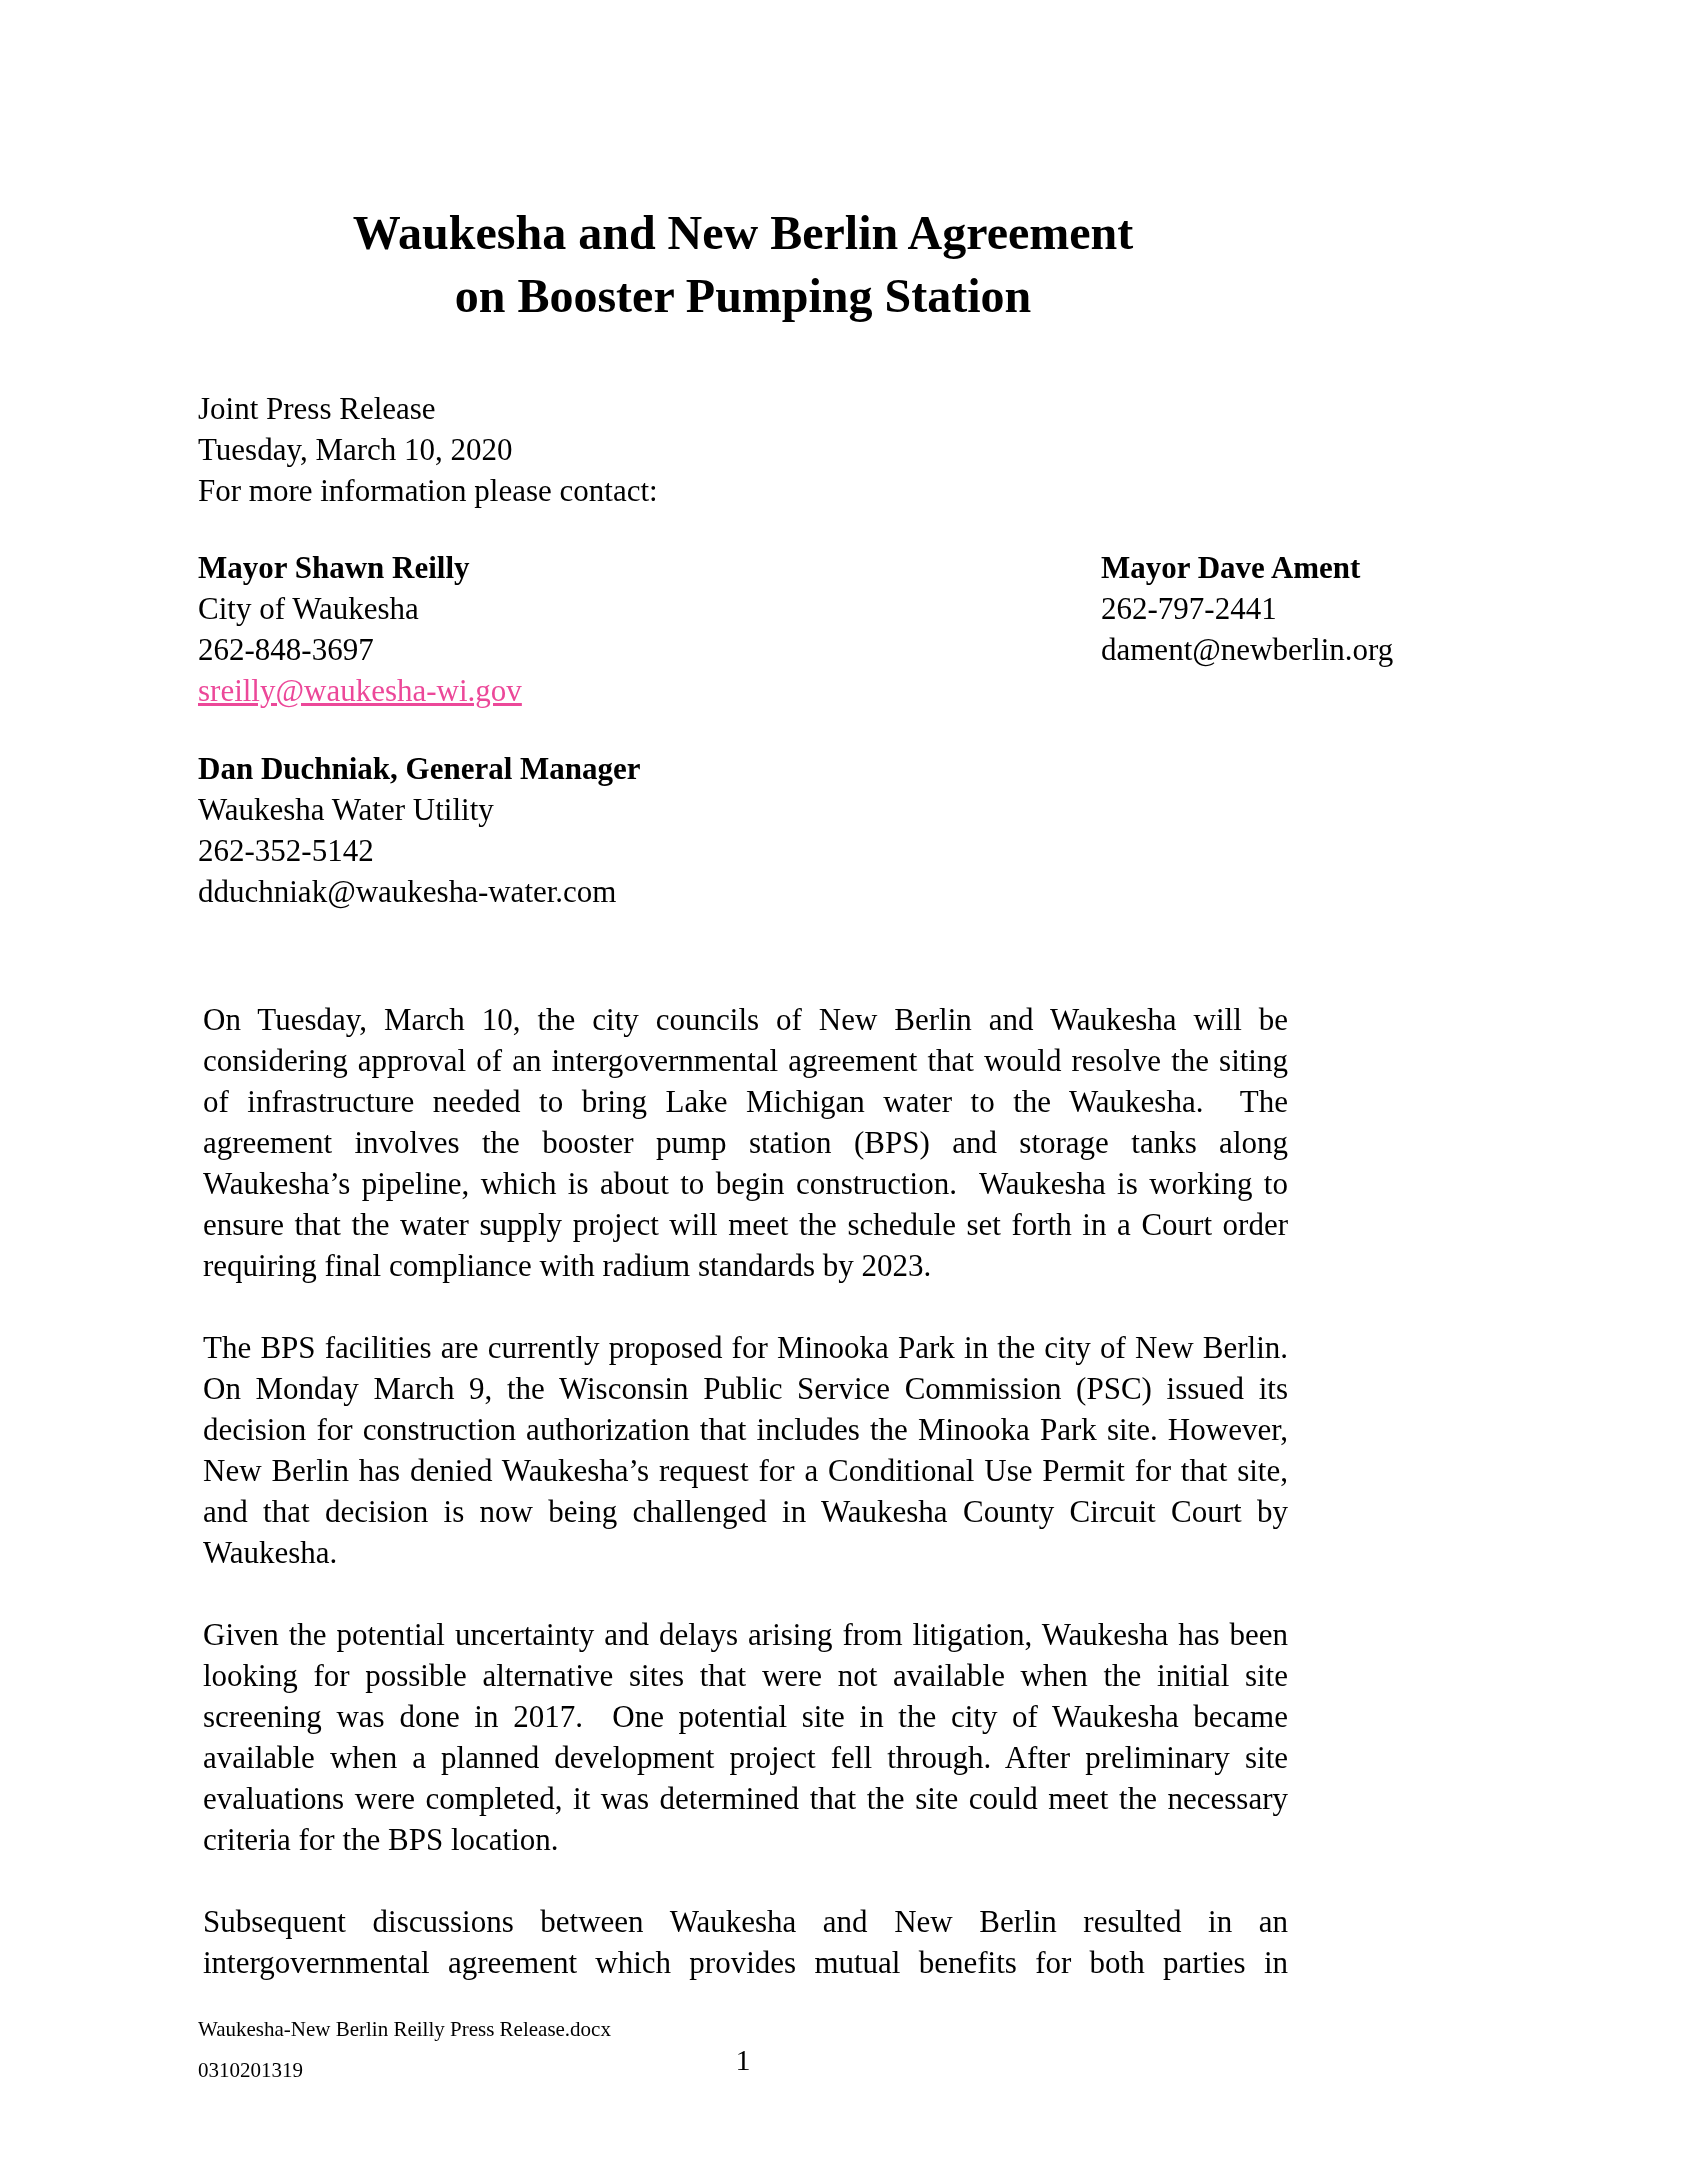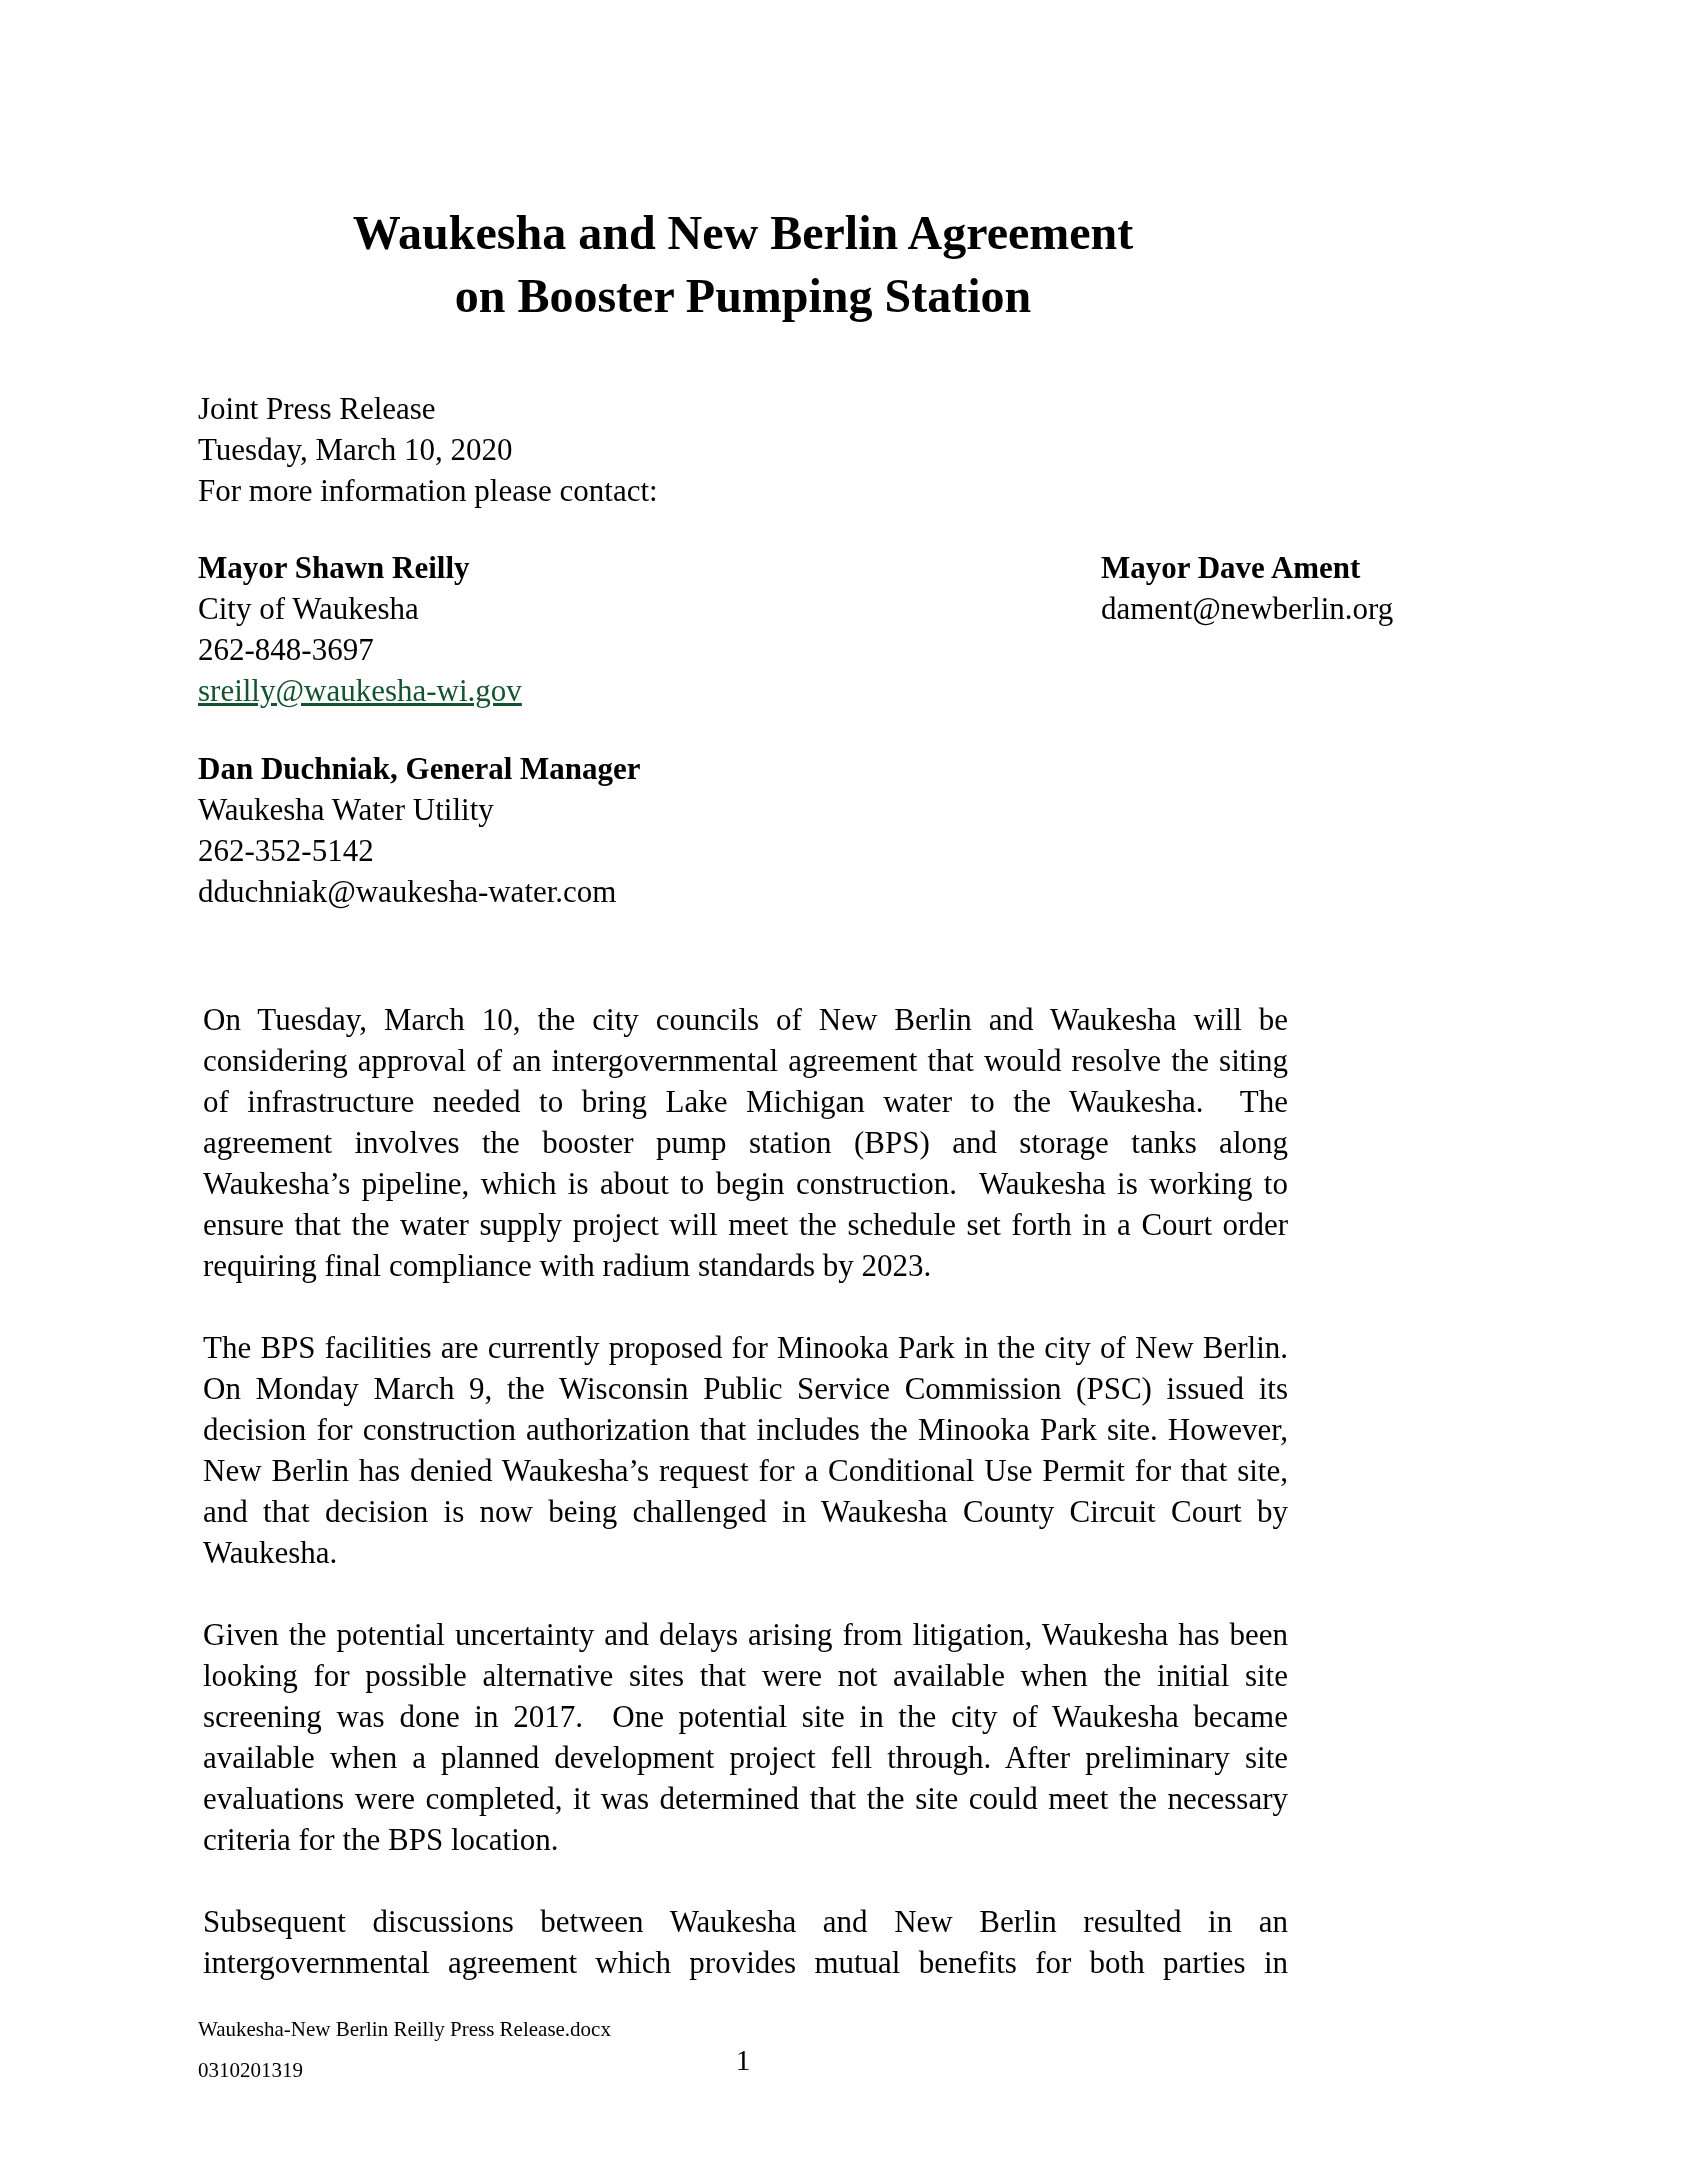--- a/index.html
+++ b/index.html
@@ -46,21 +46,21 @@
   .contact-col-right {
     flex: 1;
   }
   .contact-block.dan {
     margin-top: 37px;
   }
   .contact-name {
     font-weight: bold;
   }
   a.email-link {
-    color: #14532d;
+    color: #ec4899;
     text-decoration: underline;
   }
   .body-text p {
     margin: 41px 0 0 5px;
     text-align: justify;
     white-space: pre-wrap;
   }
   .body-text p.first {
     margin-top: 87px;
   }
@@ -107,20 +107,21 @@
 
     <div class="contacts-row">
       <div class="contact-col-left contact-block">
         <div class="contact-name">Mayor Shawn Reilly</div>
         <div>City of Waukesha</div>
         <div>262-848-3697</div>
         <div><a href="#" class="email-link">sreilly@waukesha-wi.gov</a></div>
       </div>
       <div class="contact-col-right contact-block">
         <div class="contact-name">Mayor Dave Ament</div>
+        <div>262-797-2441</div>
         <div>dament@newberlin.org</div>
       </div>
     </div>
 
     <div class="contact-block dan">
       <div class="contact-name">Dan Duchniak, General Manager</div>
       <div>Waukesha Water Utility</div>
       <div>262-352-5142</div>
       <div>dduchniak@waukesha-water.com</div>
     </div>

